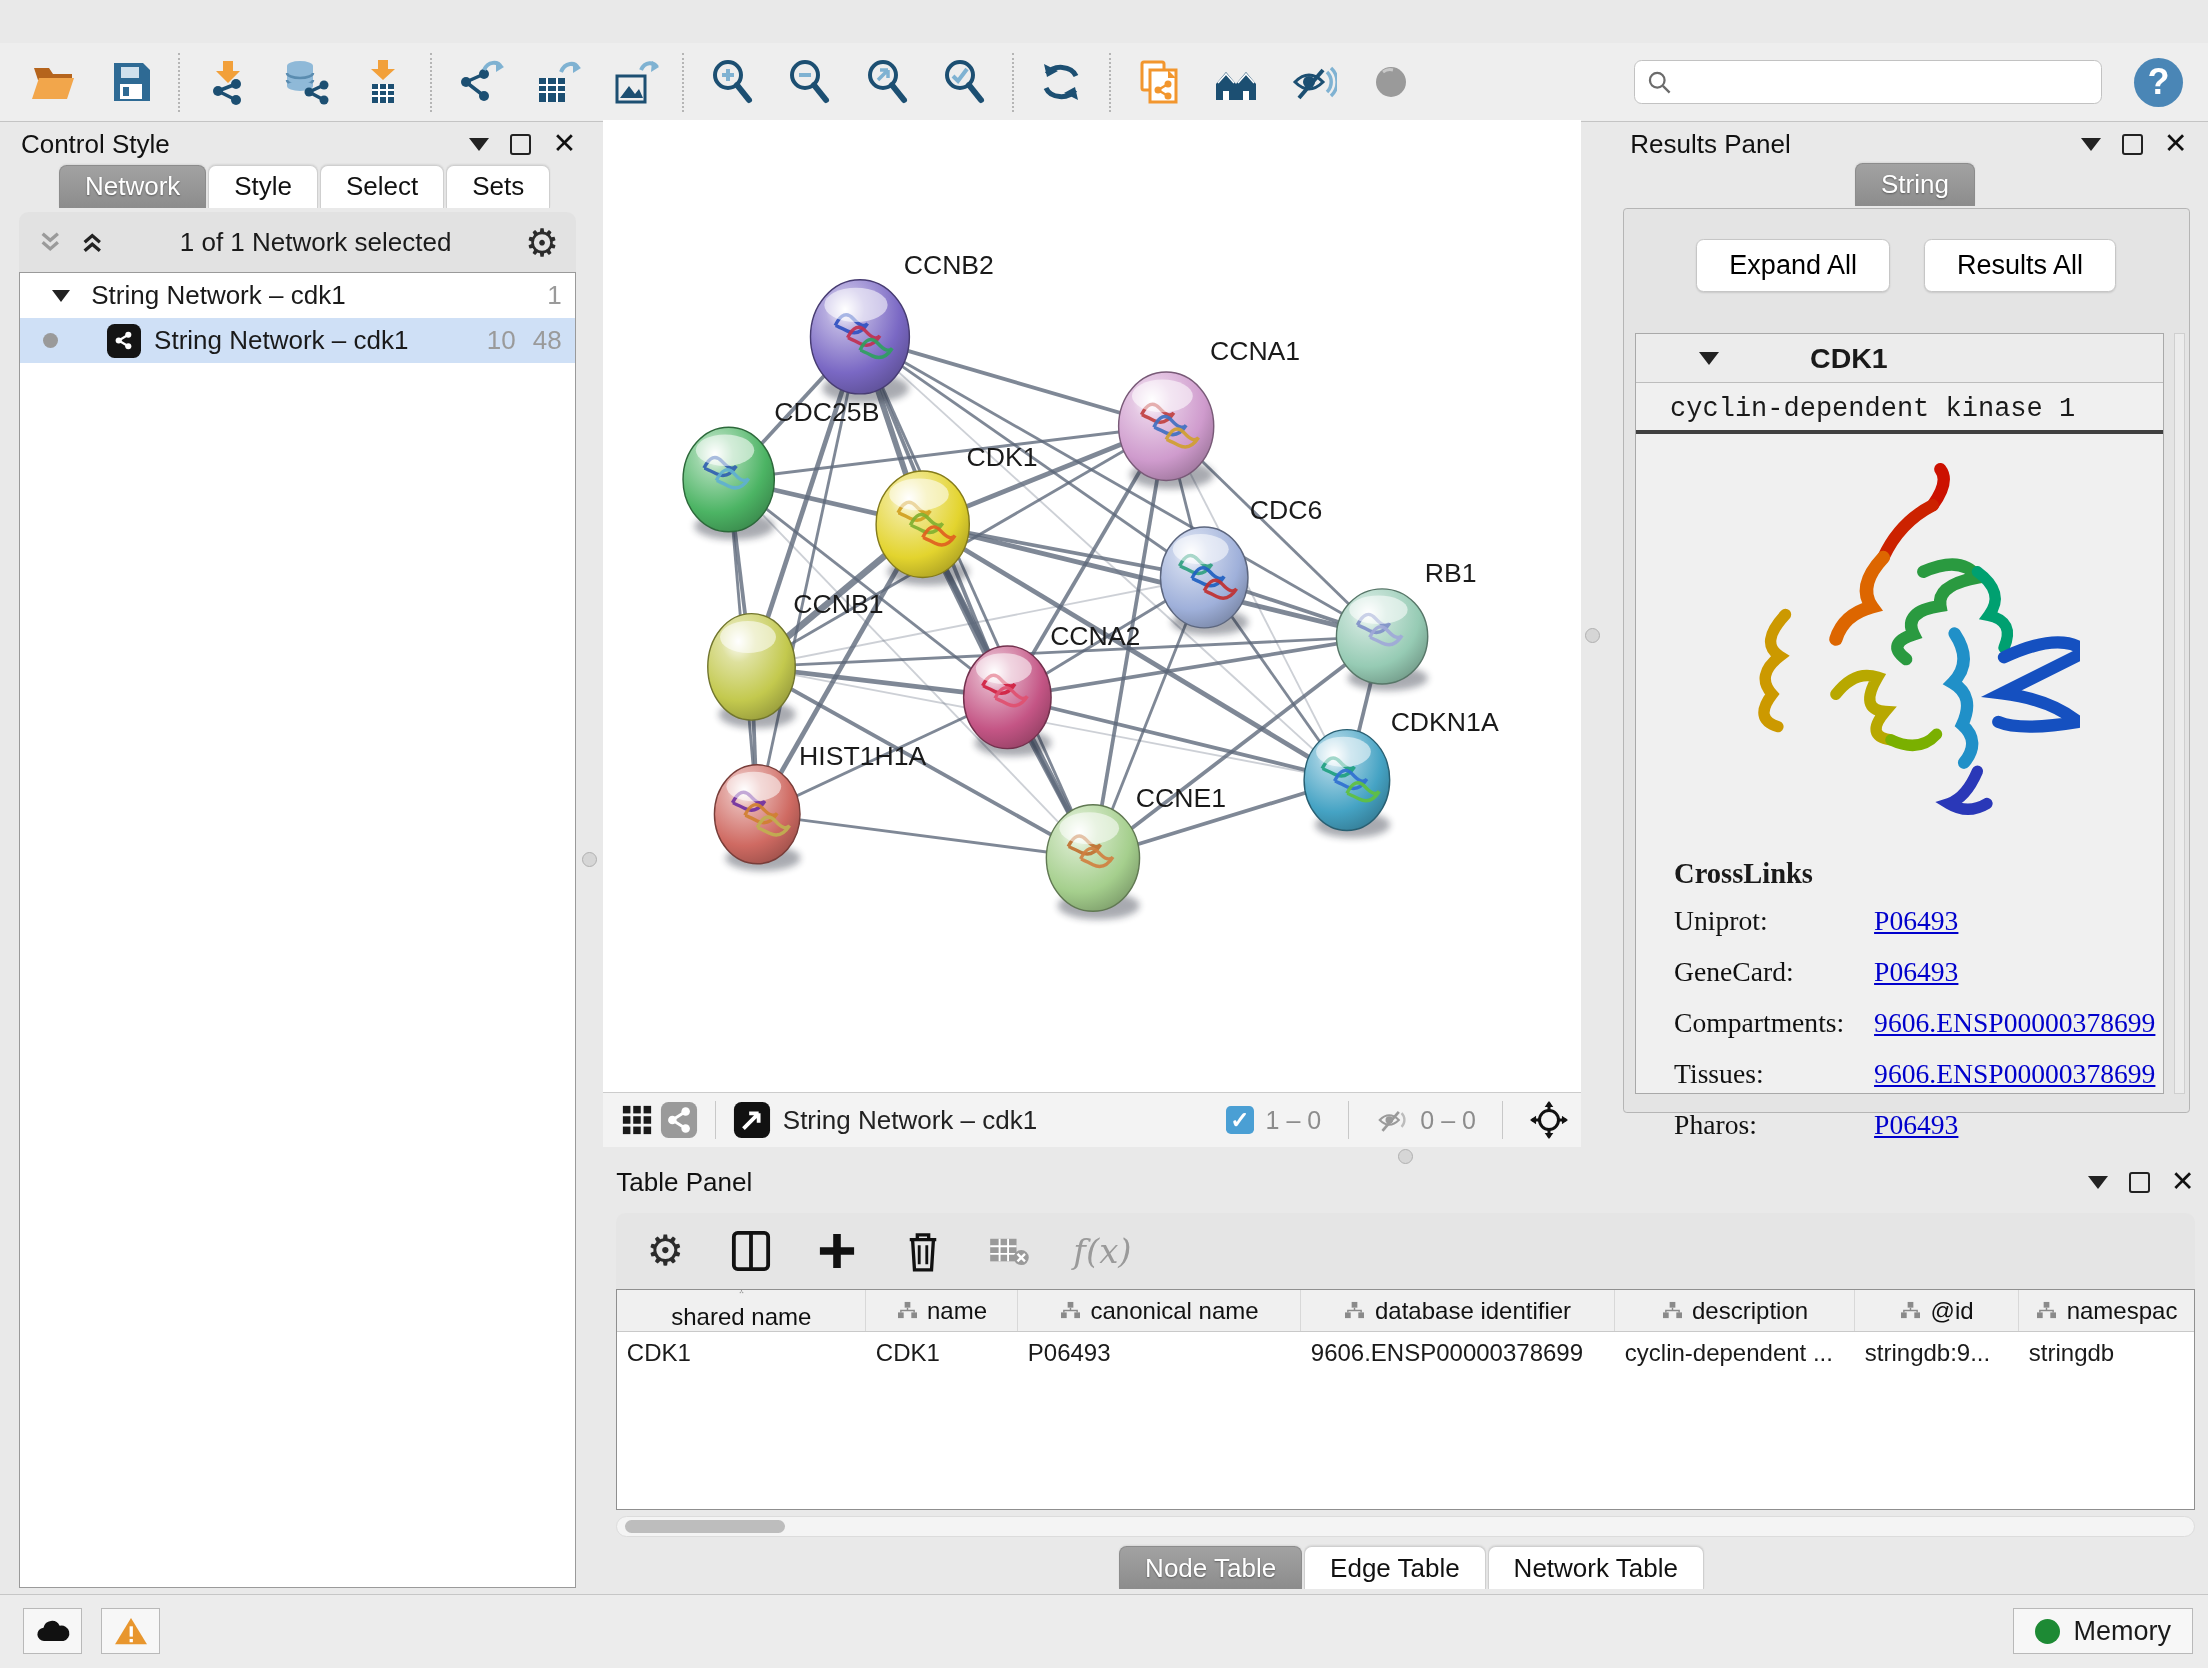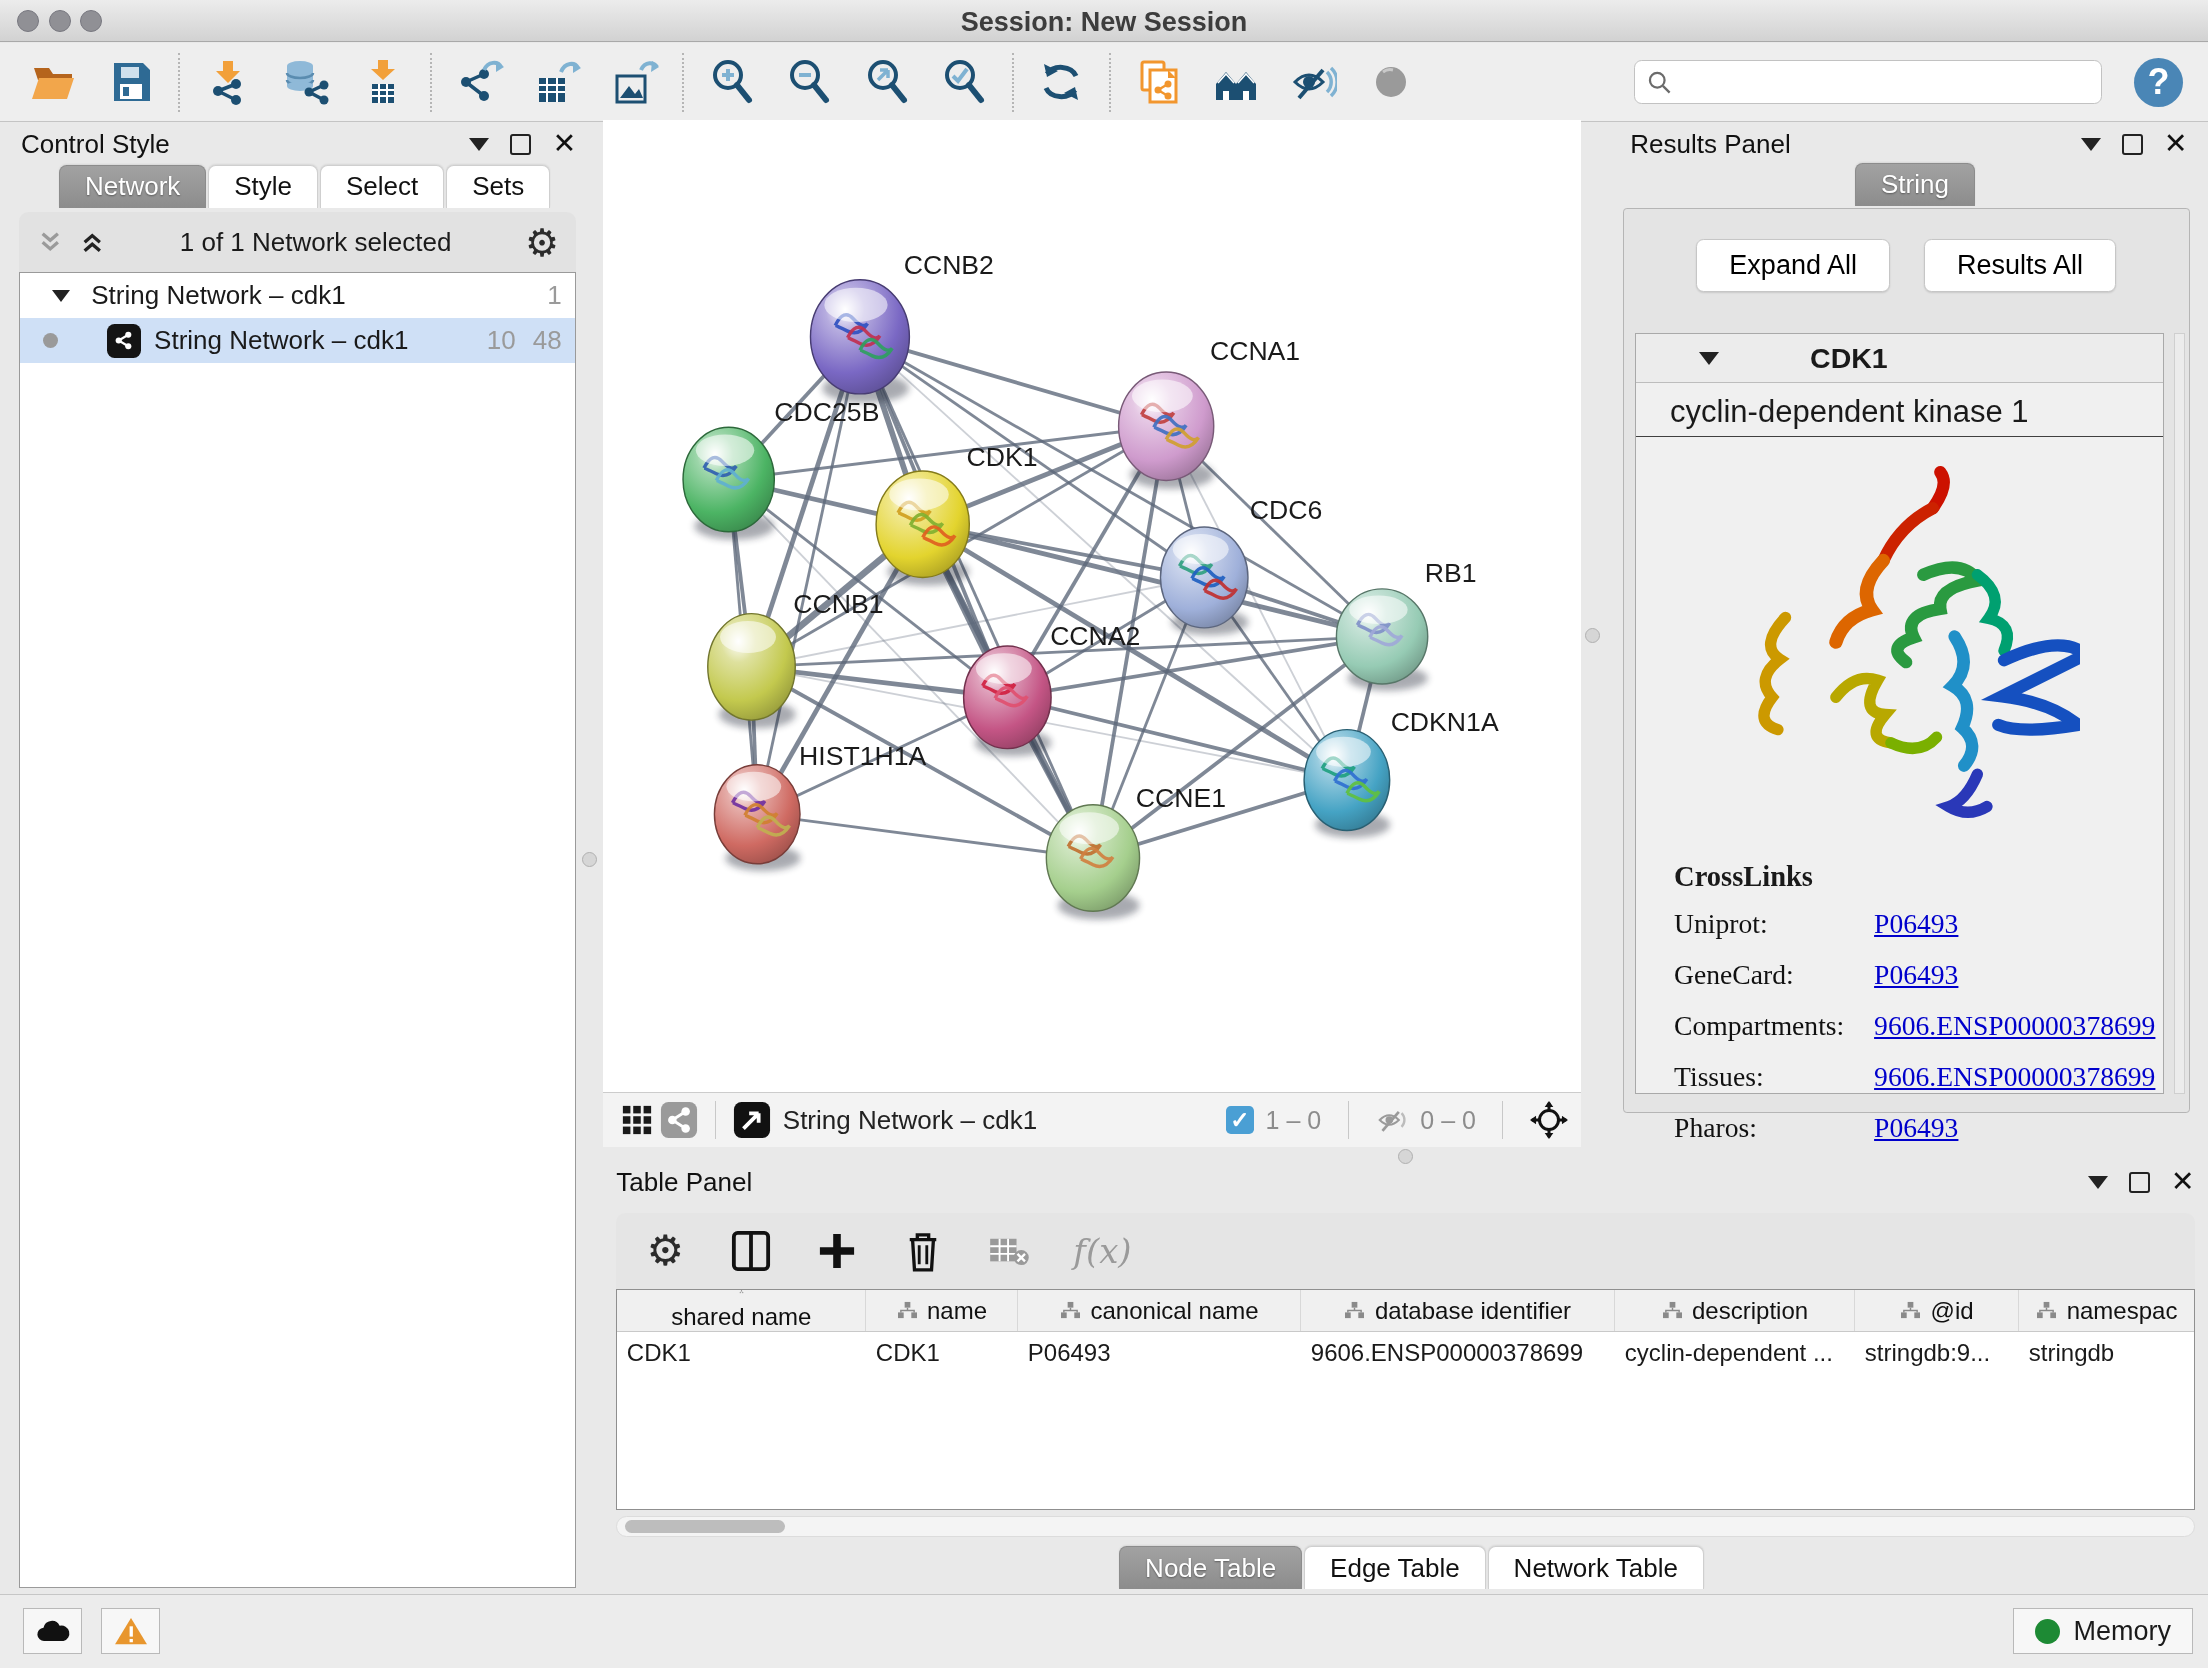--- a/index.html
+++ b/index.html
@@ -75,21 +75,21 @@
   .results-panel { position:absolute; left:1617px; top:124px; width:584px; height:1018px; }
   .rp-outer { position:absolute; left:5.7px; top:84px; width:567px; height:905px; background:#e4e4e4; border:1px solid #b5b5b5; border-radius:3.8px; }
   .rp-buttons { display:flex; justify-content:center; gap:34px; margin-top:30px; }
   .btn { background:#fff; border:1px solid #c6c6c6; border-radius:7.6px; font-size:27px; padding:10px 32px; box-shadow:0 1px 1.9px rgba(0,0,0,.12); }
   .rp-content { position:absolute; left:11.4px; top:124px; width:529px; height:761px; background:#f0f0f0;
     border:1.9px solid #a9a9a9; }
   .rp-scroll { position:absolute; right:-15px; top:124px; width:11.4px; height:761px; background:#ececec; border:1px solid #cfcfcf; }
   .gene-head { height:49px; background:#ececec; border-bottom:1px solid #bdbdbd; display:flex; align-items:center; }
   .gene-head .tri-down { margin-left:63px; }
   .gene-name { font-size:28.5px; font-weight:bold; margin-left:91px; }
-  .gene-desc { font-size:31px; padding:11.4px 0 5.7px 34px; border-bottom:1px solid #404040; }
+  .gene-desc { font-size:27px; padding:11.4px 0 5.7px 34px; border-bottom:4px solid #404040;font-family:Liberation Mono, monospace; }
   .prot-wrap { height:418px; display:flex; align-items:center; justify-content:center; }
   .crosslinks { font-family:"Liberation Serif", serif; padding:5.7px 0 0 38px; }
   .cl-title { font-size:28.5px; font-weight:bold; margin-bottom:15px; }
   .cl-row { display:flex; font-size:27.6px; margin-bottom:19px; }
   .cl-label { width:200px; color:#111; }
   .cl-link { color:#0000cc; text-decoration:underline; }
 
   
   .table-panel { position:absolute; left:603px; top:1162px; width:1605px; height:434px; }
   .tp-toolbar { position:absolute; left:13.3px; top:51px; width:1579px; height:76px; background:#e5e5e5; border-radius:9.5px 9.5px 0 0;
@@ -115,28 +115,20 @@
   .mem-dot { width:25px; height:25px; border-radius:50%; background:#1d8a34; }
 
   .split-dot { position:absolute; width:15px; height:15px; border-radius:50%; background:#d6d6d6; border:1px solid #b0b0b0; }
 
   svg text { font-family:"Liberation Sans", sans-serif; }
 </style>
 </head>
 <body>
 <div id="app">
 
-  <div class="titlebar">
-    <div class="traffic">
-      <span class="tl"></span>
-      <span class="tl"></span>
-      <span class="tl"></span>
-    </div>
-    <div class="win-title">Session: New Session</div>
-  </div>
 
   <div class="toolbar">
     <div class="tb-group" style="padding-left:3.8px;">
       <span class="tbi">
         <svg viewBox="0 0 48 48">
             <path d="M5 10h15l4 6h19v6H9z" fill="#b5641c"></path>
             <path d="M3 41 L10 20 H45 L38 41 Z" fill="#f2a64b"></path>
           </svg>
       </span>
       <span class="tbi">

